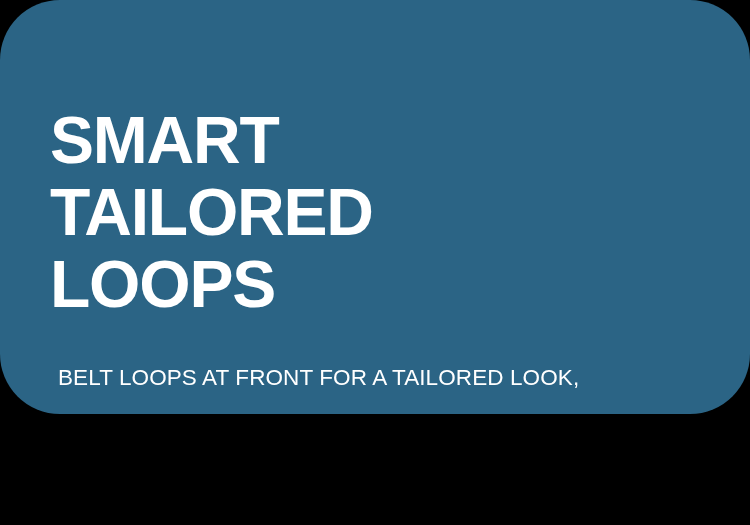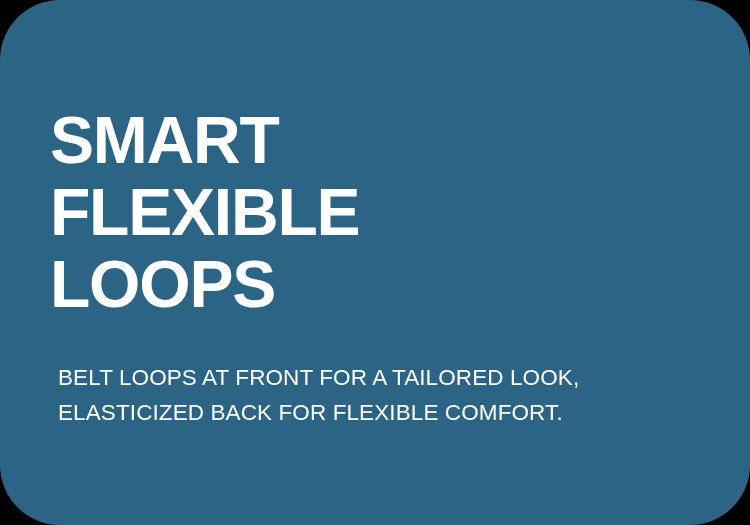--- a/index.html
+++ b/index.html
@@ -13,21 +13,21 @@
     width: 750px;
     height: 525px;
     overflow: hidden;
     font-family: "Liberation Sans", sans-serif;
   }
 
   .feature-card {
     position: relative;
     box-sizing: border-box;
     width: 750px;
-    height: 525px;
+    height: 414px;
     background: #2b6485;
     border-radius: 60px;
     overflow: hidden;
   }
 
   .card-content {
     position: absolute;
     left: 50px;
     top: 0;
     width: 620px;
@@ -75,23 +75,22 @@
   }
 </style>
 </head>
 <body>
 
 <div class="feature-card">
   <div class="card-content">
 
     <h1 class="headline">
       <span class="headline-line">SMART</span>
-      <span class="headline-line">FLEXIBLE</span>
+      <span class="headline-line">TAILORED</span>
       <span class="headline-line">LOOPS</span>
     </h1>
 
     <p class="subheadline">
       <span class="subheadline-line">BELT LOOPS AT FRONT FOR A TAILORED LOOK,</span>
-      <span class="subheadline-line">ELASTICIZED BACK FOR FLEXIBLE COMFORT.</span>
     </p>
 
   </div>
 </div>
 
 </body></html>

